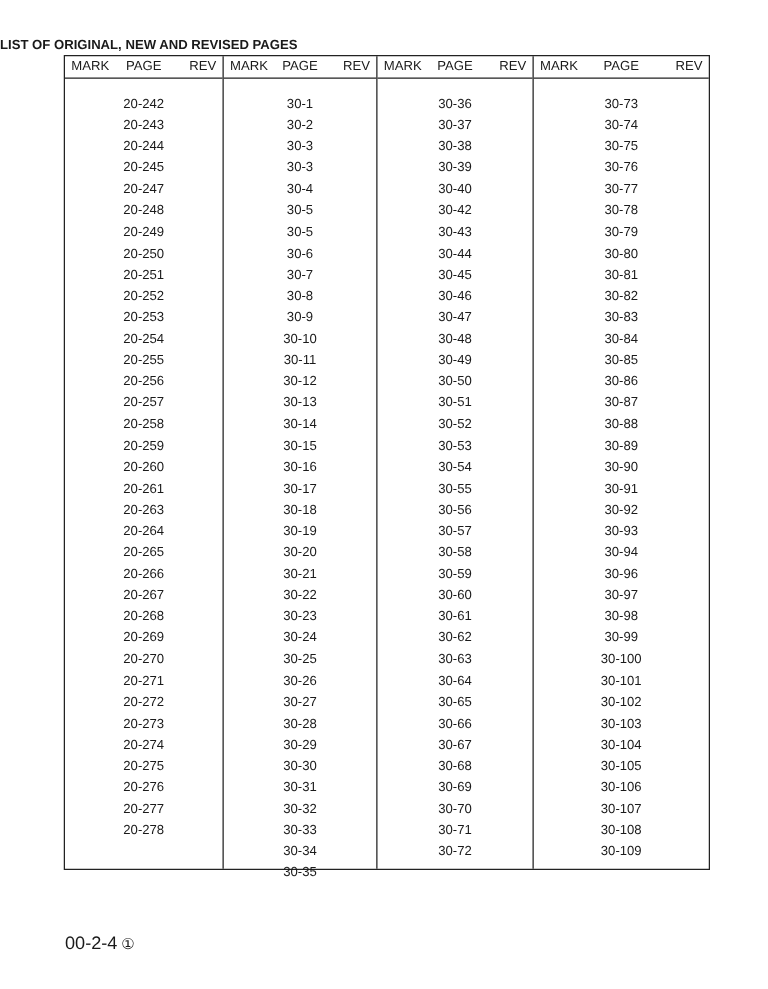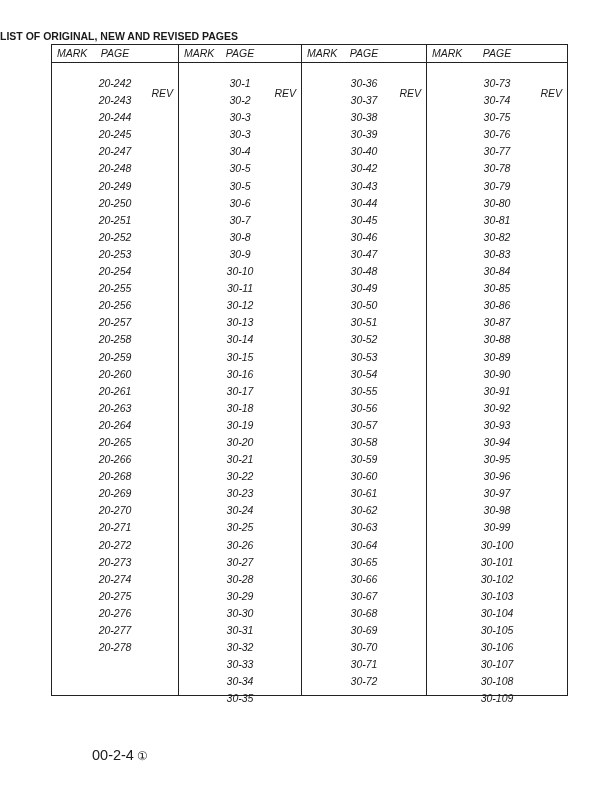--- a/index.html
+++ b/index.html
@@ -6,42 +6,42 @@
   body {
     width: 614px; height: 791px; position: relative; overflow: hidden;
     font-family: "Liberation Sans", sans-serif; color: #1a1a1a;
   }
   .title {
     position: absolute; left: 0; width: 614px; top: 30px;
     text-align: left; font-weight: bold; font-size: 10.5px; letter-spacing: 0;
   }
   .tbl {
     position: absolute; left: 51px; top: 44px; width: 517px; height: 652px;
-    border: 1.3px solid #222; box-sizing: border-box; display: flex; font-style: italic;
+    border: 1.3px solid #222; box-sizing: border-box; display: flex;
   }
   .group {
     position: relative; height: 100%; box-sizing: border-box;
     border-right: 1.3px solid #222;
   }
   .group:last-child { border-right: none; }
   .g0 { width: 127px; } .g1 { width: 123px; } .g2 { width: 125px; } .g3 { width: 140px; }
   .hdr {
     height: 17px; border-bottom: 1.2px solid #222; display: flex; align-items: center;
     font-size: 10.5px; position: relative;
   }
   .hdr span { position: absolute; top: 2px; }
   .hmark { left: 5px; }
   .hpage { left: 0; width: 100%; text-align: center; }
-  .hrev { right: 5px; margin-top: 40px; }
+  .hrev { right: 5px; }
   .rows { position: absolute; top: 18px; left: 0; right: 0; margin-top: 12px; }
   .row {
     height: 17.1px; line-height: 17.1px; text-align: center; font-size: 10.5px;
   }
   .footer {
-    position: absolute; left: 52px; top: 747px; font-size: 14.5px; margin-left: 40px;
+    position: absolute; left: 52px; top: 747px; font-size: 14.5px;
   }
   .footer .rev-mark { font-size: 12px; margin-left: 3px; }
 </style>
 </head>
 <body>
 
 <div class="title">LIST OF ORIGINAL, NEW AND REVISED PAGES</div>
 
 <div class="tbl">
   <div class="group g0">
@@ -67,20 +67,21 @@
         <div class="row">20-256</div>
         <div class="row">20-257</div>
         <div class="row">20-258</div>
         <div class="row">20-259</div>
         <div class="row">20-260</div>
         <div class="row">20-261</div>
         <div class="row">20-263</div>
         <div class="row">20-264</div>
         <div class="row">20-265</div>
         <div class="row">20-266</div>
+        <div class="row">20-267</div>
         <div class="row">20-268</div>
         <div class="row">20-269</div>
         <div class="row">20-270</div>
         <div class="row">20-271</div>
         <div class="row">20-272</div>
         <div class="row">20-273</div>
         <div class="row">20-274</div>
         <div class="row">20-275</div>
         <div class="row">20-276</div>
         <div class="row">20-277</div>
@@ -200,21 +201,20 @@
         <div class="row">30-85</div>
         <div class="row">30-86</div>
         <div class="row">30-87</div>
         <div class="row">30-88</div>
         <div class="row">30-89</div>
         <div class="row">30-90</div>
         <div class="row">30-91</div>
         <div class="row">30-92</div>
         <div class="row">30-93</div>
         <div class="row">30-94</div>
-        <div class="row">30-95</div>
         <div class="row">30-96</div>
         <div class="row">30-97</div>
         <div class="row">30-98</div>
         <div class="row">30-99</div>
         <div class="row">30-100</div>
         <div class="row">30-101</div>
         <div class="row">30-102</div>
         <div class="row">30-103</div>
         <div class="row">30-104</div>
         <div class="row">30-105</div>

